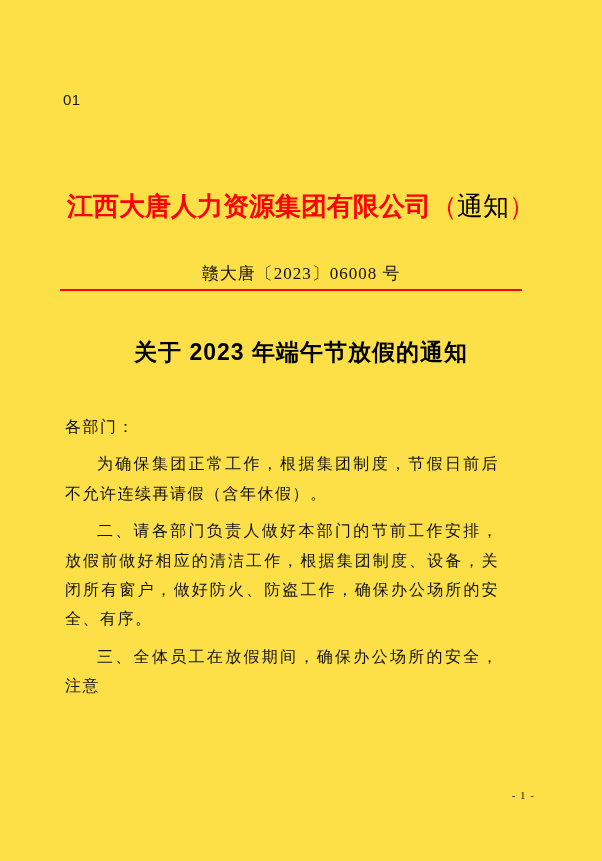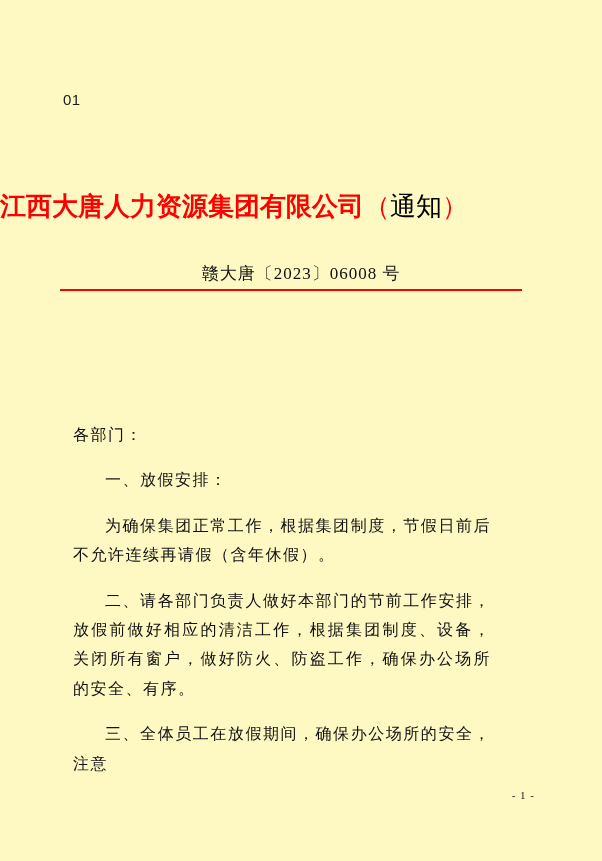--- a/index.html
+++ b/index.html
@@ -1,39 +1,40 @@
 <!DOCTYPE html>
 <html style="--accent: #ff0000;"><head>
 <meta charset="utf-8">
 <style>
   * { margin: 0; padding: 0; box-sizing: border-box; }
   html, body { background: #ffffff; }
   .page {
     position: relative;
     width: 602px;
     height: 861px;
-    background: #fef9c3;
+    background: #fde047;
     overflow: hidden;
     font-family: "Liberation Serif", serif;
     color: #111111;
   }
   .corner-label {
     position: absolute;
     left: 63px;
     top: 91px;
     font-family: "Liberation Sans", sans-serif;
     font-size: 15px;
     color: #1a1a1a;
     letter-spacing: 0.5px;
   }
   .letterhead {
     position: absolute;
     top: 189px;
     left: 0;
     width: 602px;
+    text-align: center;
     font-family: "Liberation Sans", sans-serif;
     font-size: 26px;
     line-height: 34px;
     white-space: nowrap;
   }
   .letterhead .lh-red-bold {
     color: var(--accent, #ff0000);
     font-weight: bold;
   }
   .letterhead .lh-red {
@@ -81,21 +82,21 @@
     left: 57px;
     width: 450px;
     font-family: "Liberation Serif", serif;
     font-size: 16px;
     line-height: 29.4px;
     letter-spacing: 1.5px;
     text-align: justify;
     color: #111111;
   }
   .body-text p {
-    margin: 16px;
+    margin: 8px;
     text-indent: 2em;
   }
   .body-text p.salutation {
     text-indent: 0;
   }
   .footer-page {
     position: absolute;
     top: 789px;
     right: 67px;
     font-family: "Liberation Serif", serif;
@@ -110,24 +111,24 @@
 <div class="page">
 
   <div class="corner-label">01</div>
 
   <div class="letterhead"><span class="lh-red-bold">江西大唐人力资源集团有限公司</span><span class="lh-red">（</span><span class="lh-black">通知</span><span class="lh-red">）</span></div>
 
   <div class="doc-number">赣大唐〔2023〕06008 号</div>
 
   <div class="red-rule"></div>
 
+  <div class="doc-title">关于 2023 年端午节放假的通知</div>
 
   <div class="body-text">
     <p class="salutation">各部门：</p>
-    <p>一、放假安排：</p>
     <p>为确保集团正常工作，根据集团制度，节假日前后不允许连续再请假（含年休假）。</p>
     <p>二、请各部门负责人做好本部门的节前工作安排，放假前做好相应的清洁工作，根据集团制度、设备，关闭所有窗户，做好防火、防盗工作，确保办公场所的安全、有序。</p>
     <p>三、全体员工在放假期间，确保办公场所的安全，注意</p>
   </div>
 
   <div class="footer-page">- 1 -</div>
 
 </div>
 
 </body></html>

